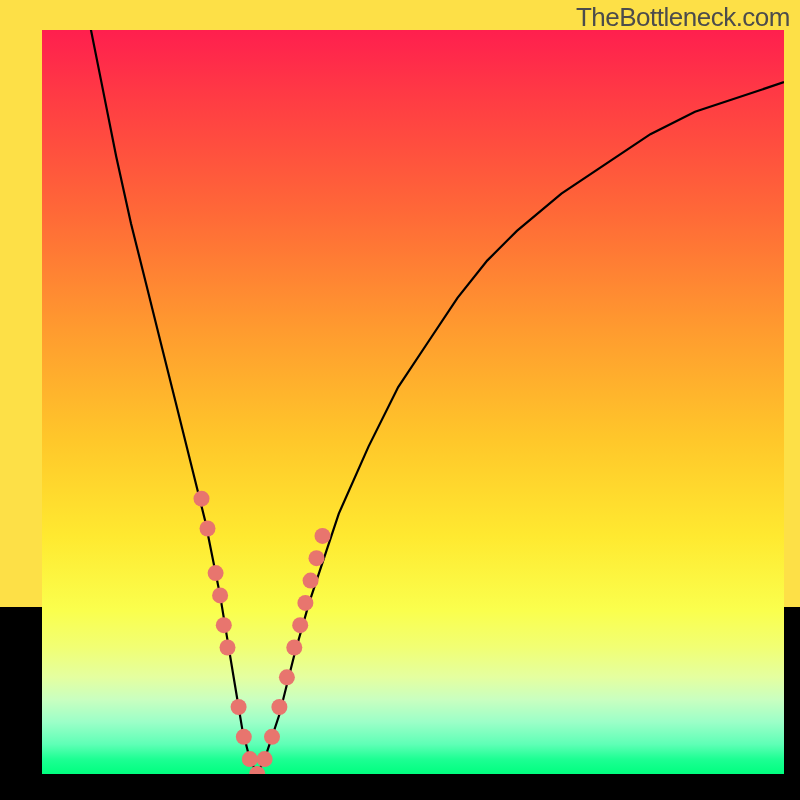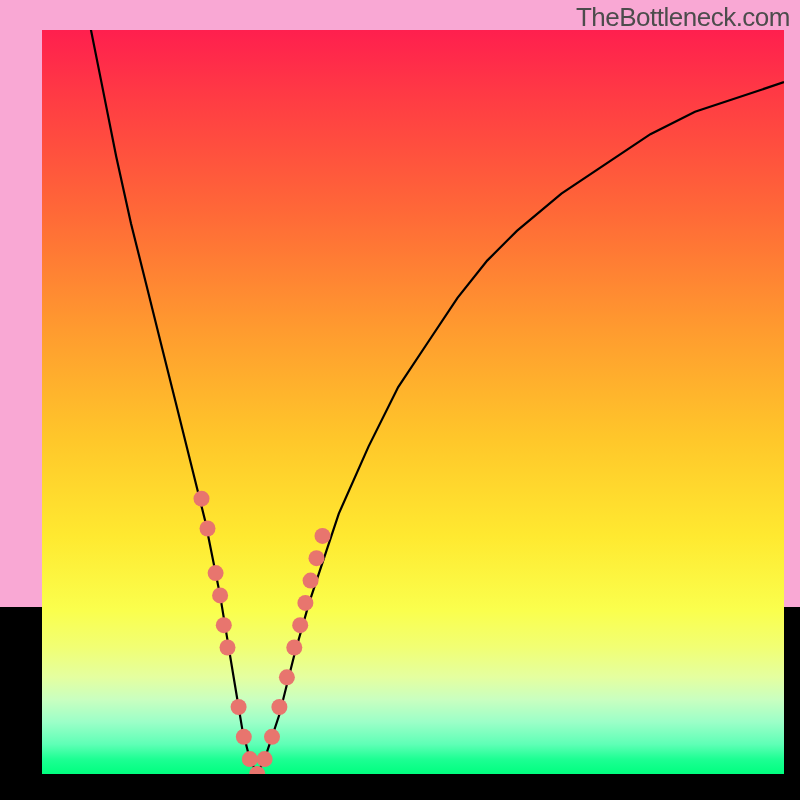--- a/index.html
+++ b/index.html
@@ -8,21 +8,21 @@
     width: 800px;
     height: 800px;
     overflow: hidden;
     background: #000;
     font-family: Arial, Helvetica, sans-serif;
   }
   .frame {
     position: relative;
     width: 800px;
     height: 607px;
-    background: #f9a8d4;
+    background: #fde047;
   }
   .watermark {
     position: absolute;
     top: 2px;
     right: 10px;
     color: #4c4c4c;
     font-size: 26px;
     font-weight: 500;
     letter-spacing: -0.5px;
     z-index: 10;

